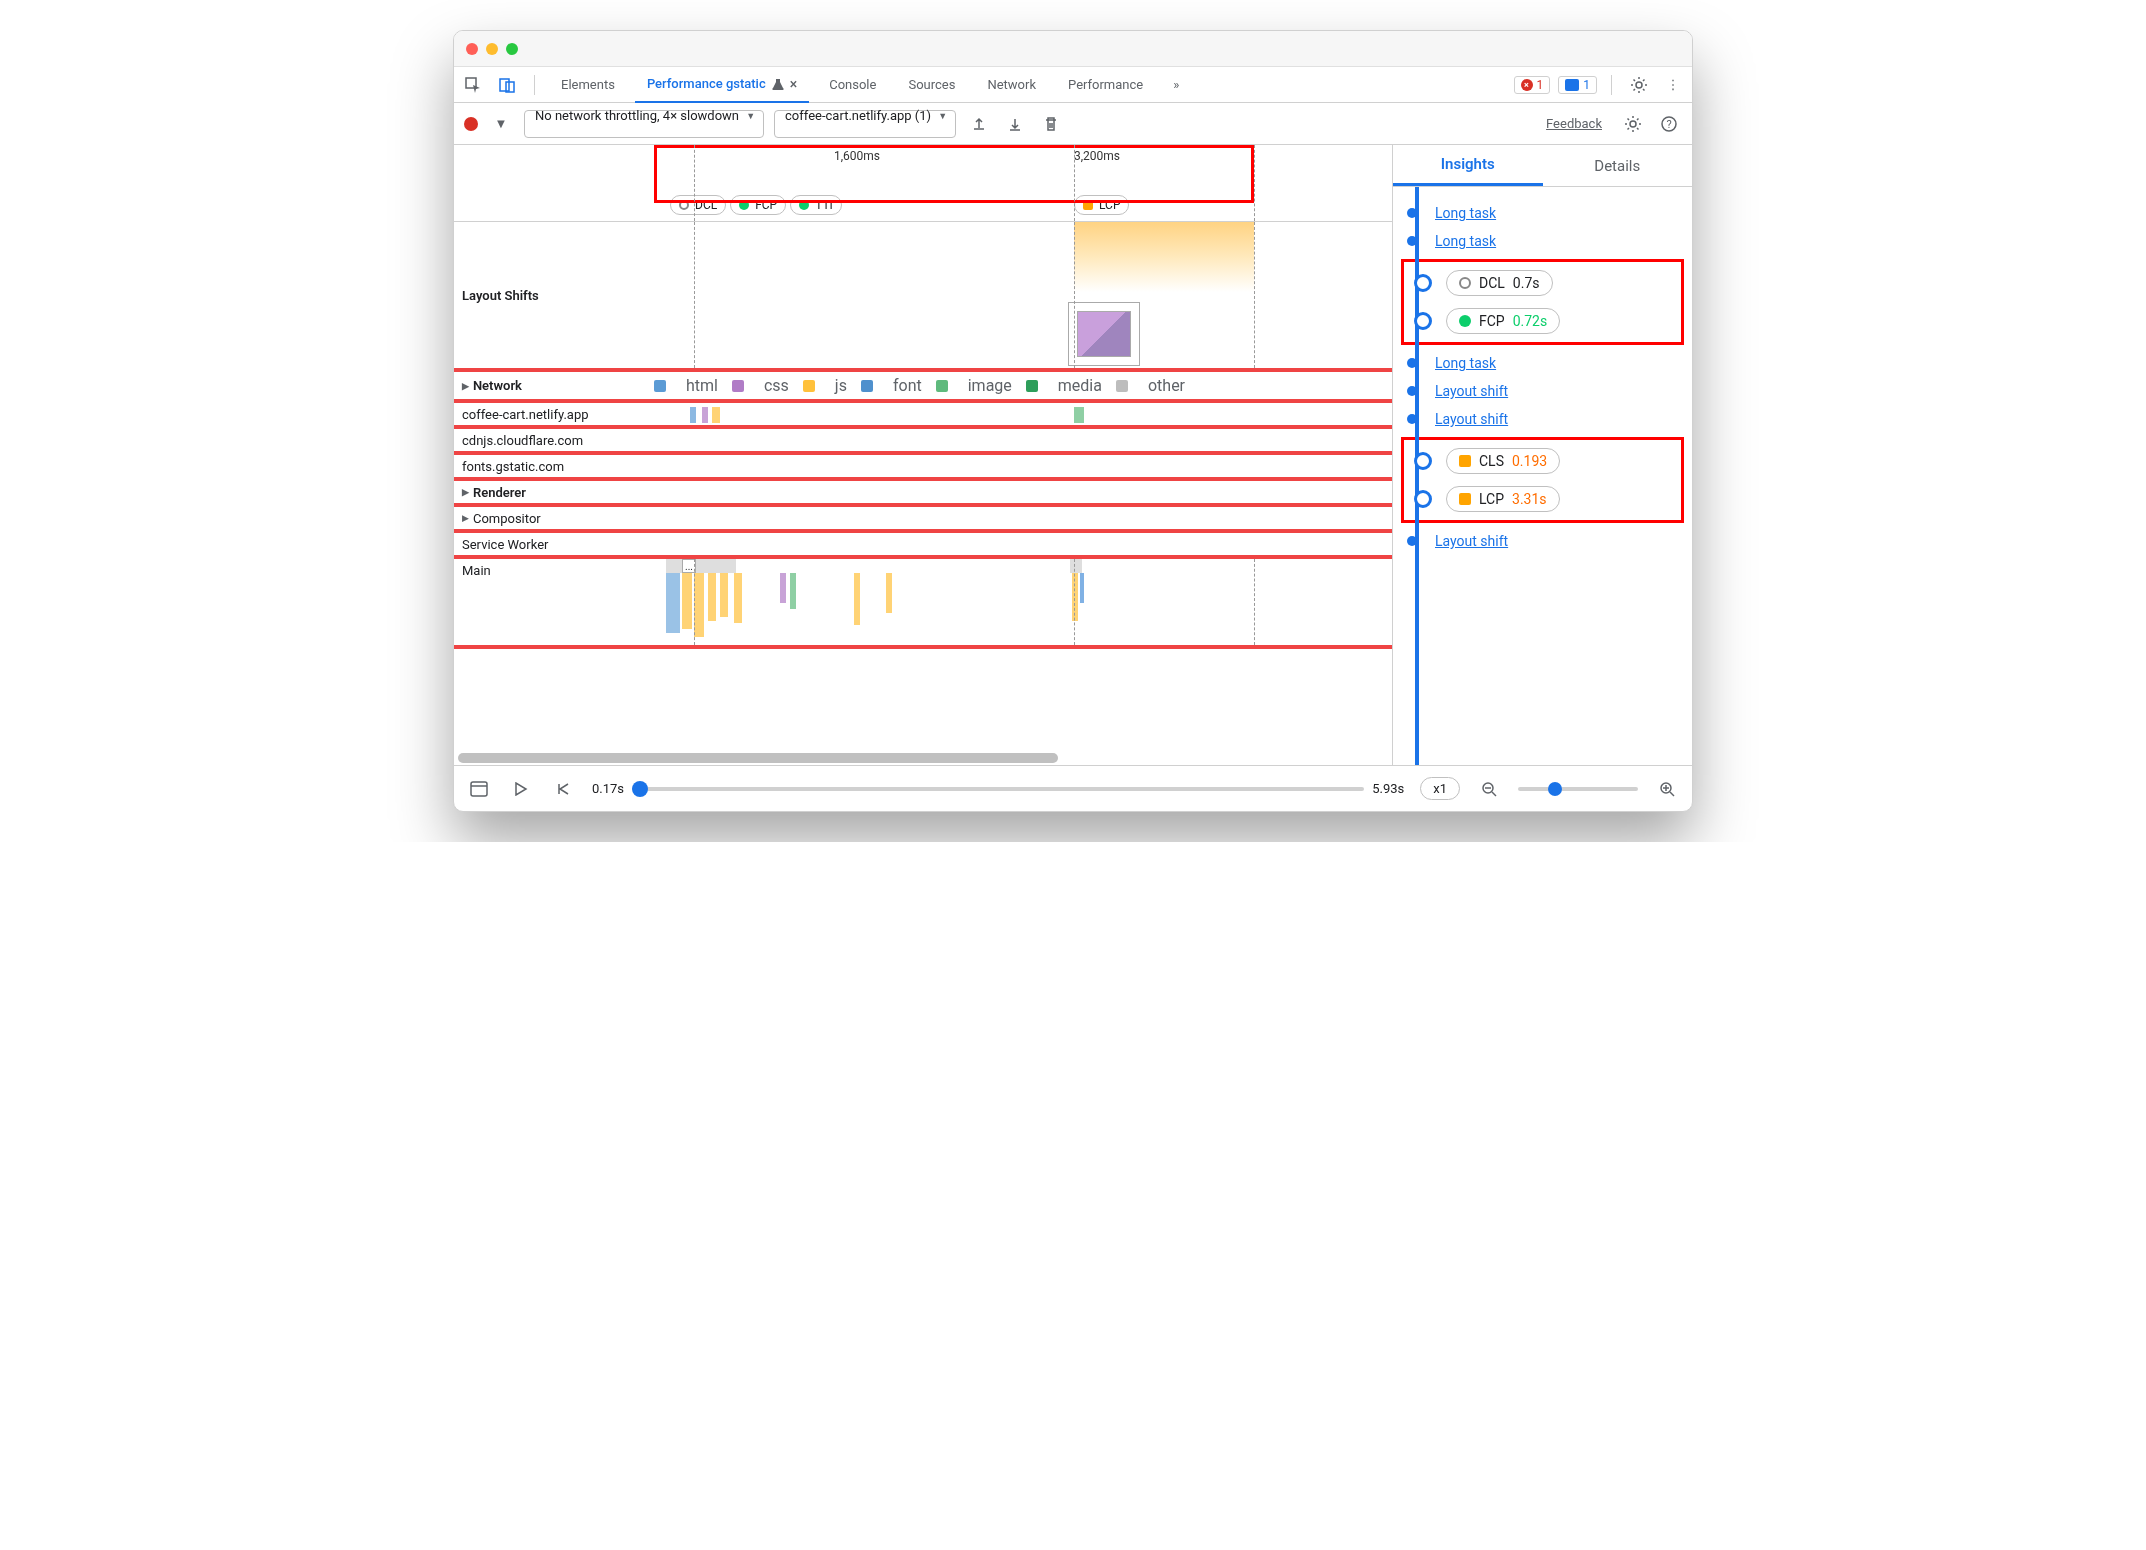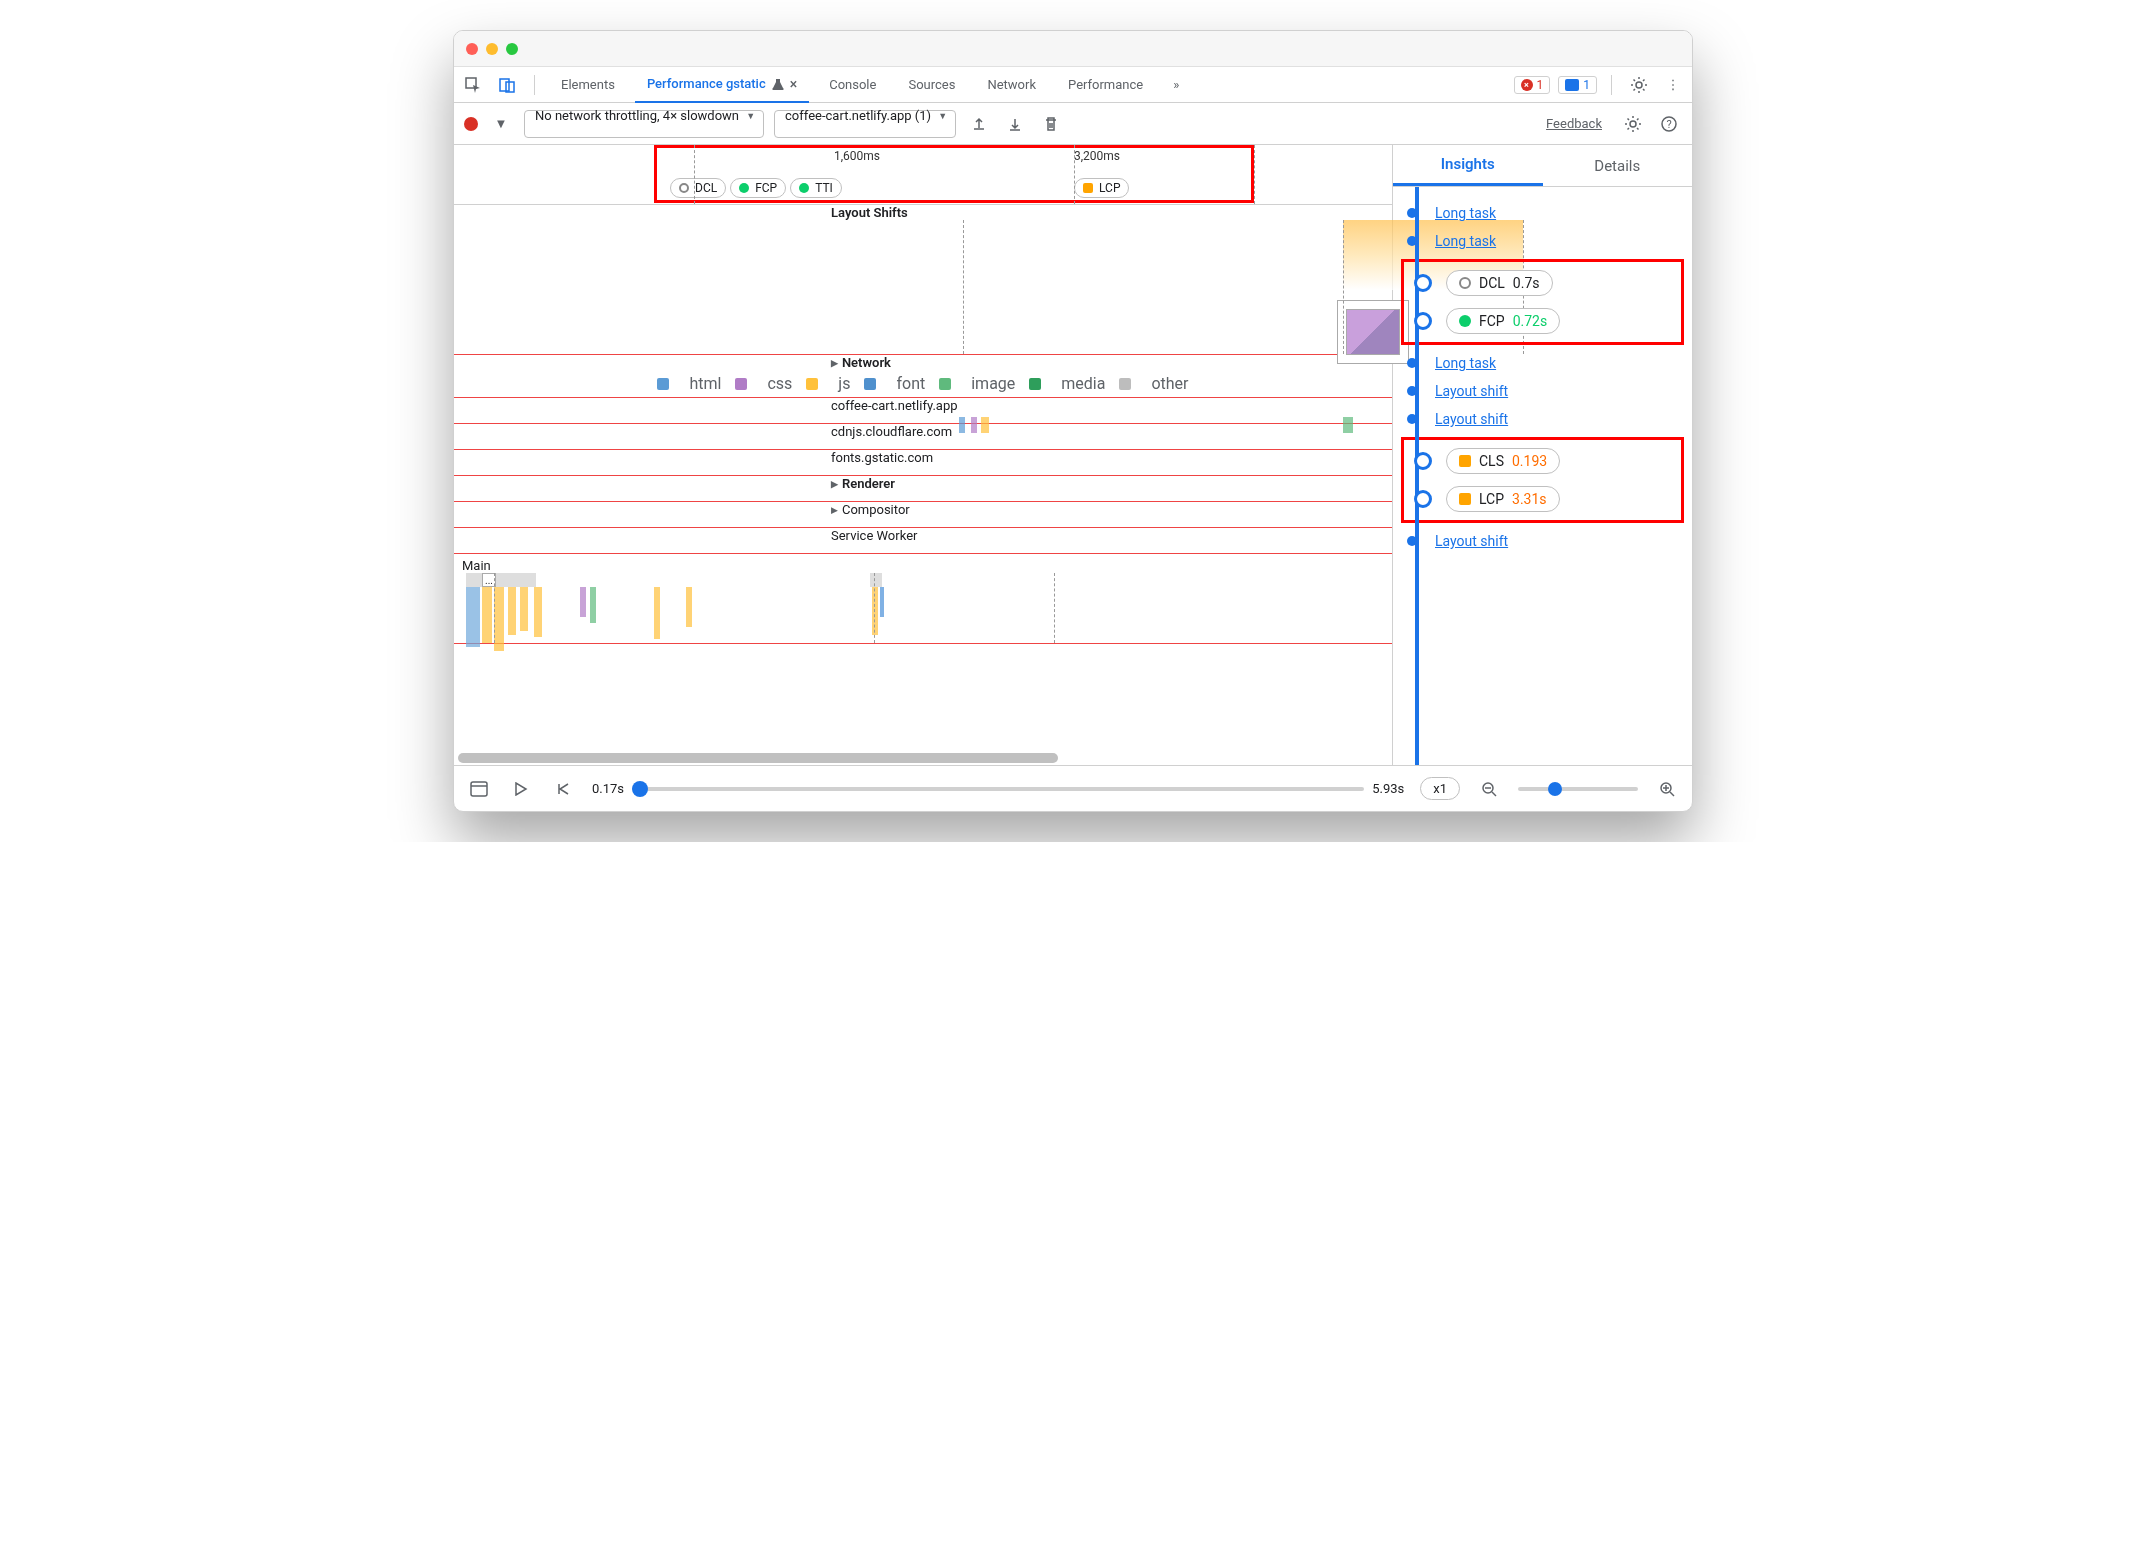--- a/index.html
+++ b/index.html
@@ -114,37 +114,37 @@
 .tl-pill .marker.ring { border:2px solid #888;background:#fff;}
 .tl-pill .marker.green { background:#0cce6b;}
 .tl-pill .marker.orange { background:#ffa400;border-radius:2px;}
 .tl-pill .val.green { color:#0cce6b;}
 .tl-pill .val.orange { color:#ff6d00;}
 
 .redbox { border:3px solid #ff0000; }
 
 
 .ruler {
-  height: 60px;
+  height: 77px;
   border-bottom:1px solid #d0d0d0;
   position:relative;
   display:flex;
 }
 .ruler .sidebar-col { width:200px; }
 .ruler .track { flex:1; position:relative;}
 .ruler .tick { position:absolute; top:4px; font-size:12px; color:#333;}
 .ruler .pillrow { position:absolute; bottom:6px; display:flex; gap:4px;}
 .ruler .pill { border:1px solid #c0c0c0; border-radius:14px; padding:2px 8px; display:flex;align-items:center;gap:6px;font-size:12px;background:#fff;}
 .ruler .pill .m { width:10px;height:10px;border-radius:50%;}
 .ruler .pill .m.ring { border:2px solid #888;background:#fff;}
 .ruler .pill .m.green{background:#0cce6b;}
 .ruler .pill .m.orange{background:#ffa400;border-radius:2px;}
 .ruler .redov { position:absolute; border:3px solid #ff0000; top:0; height:58px;}
 
-.section-row { display:flex; border-bottom:1px solid #ef4444; min-height:26px; align-items:center;flex-direction:column;}
+.section-row { display:flex; border-bottom:4px solid #ef4444; min-height:26px; align-items:center;}
 .section-row .label { width:200px; padding-left:8px; display:flex;align-items:center;gap:4px;}
 .section-row .label .tri { font-size:9px; color:#5f6368;}
 .section-row .label.bold { font-weight:600;}
 .section-row .content { flex:1; position:relative; height:100%;}
 
 .lane { height:110px;}
 .lane .content { background: linear-gradient(#fff, #fff);}
 .flameblock { position:absolute; background:#ffb400; opacity:0.7;}
 
 .legend { display:flex; gap:14px; align-items:center; padding:4px 0;}

